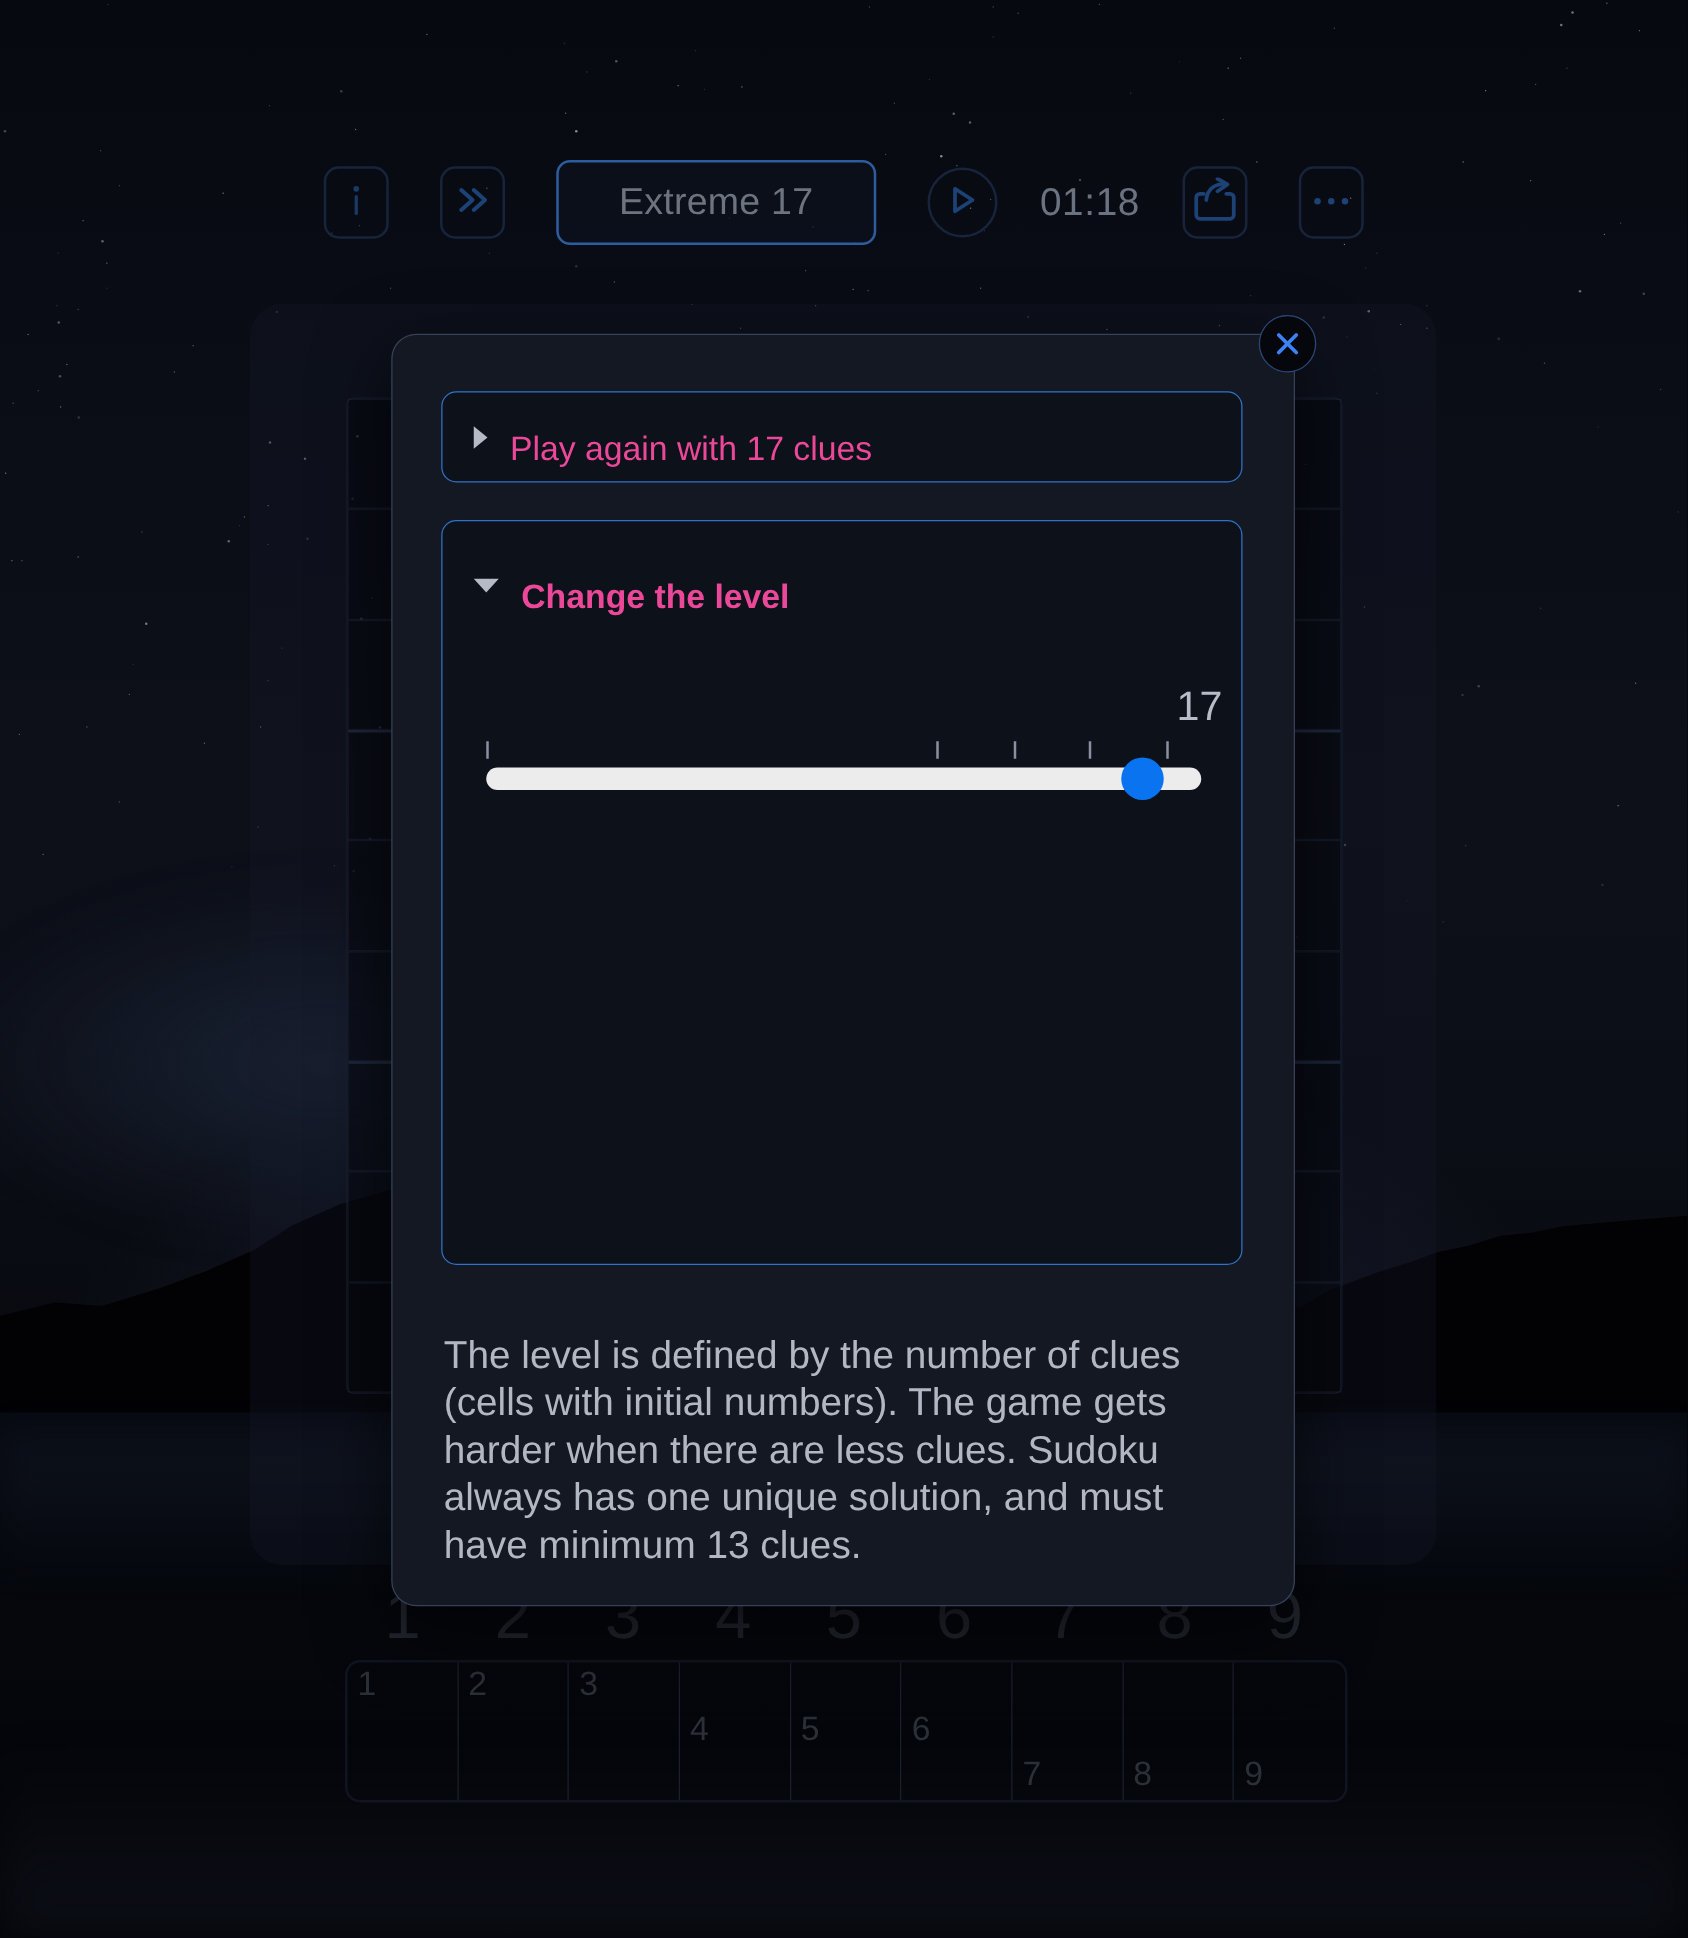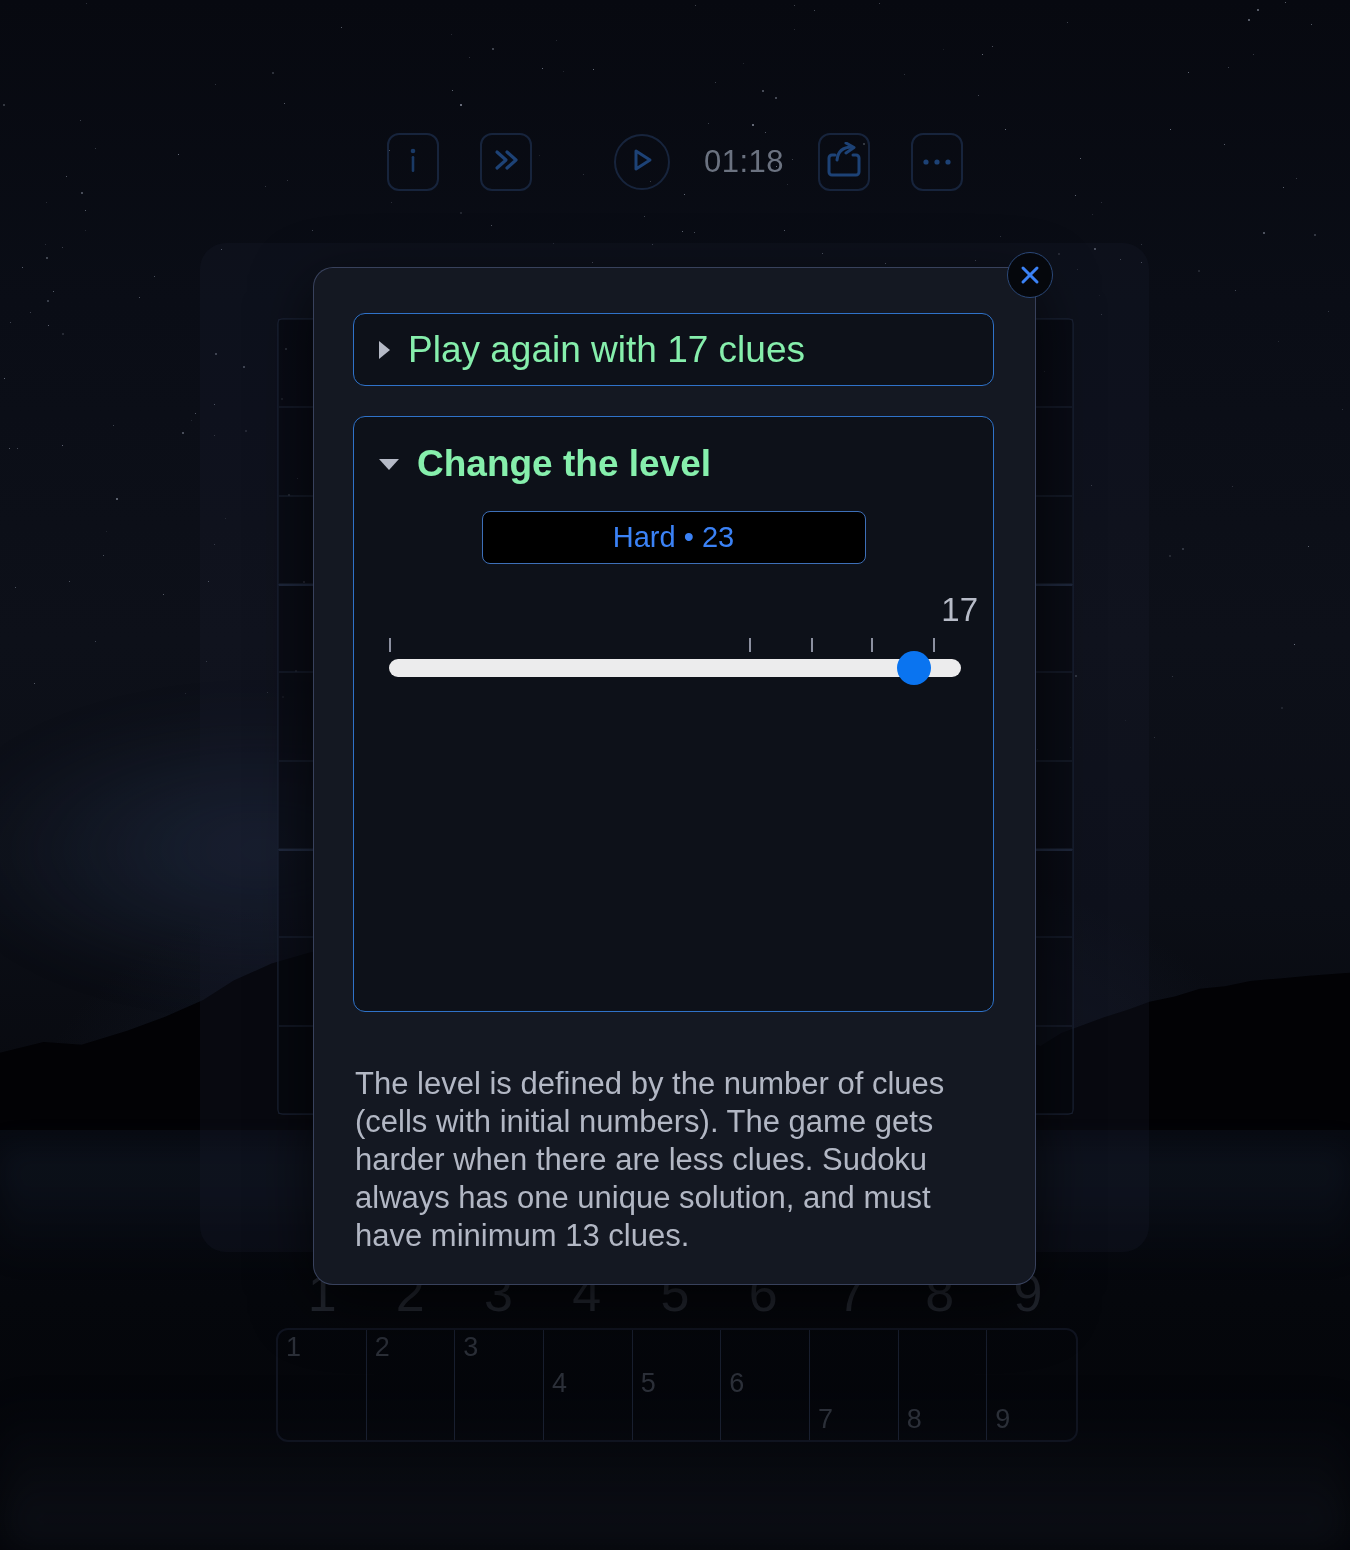--- a/index.html
+++ b/index.html
@@ -132,21 +132,21 @@
     background:#0d1119;
   }
   .panel-play{
     position:absolute;left:39px;top:45px;width:641px;height:73px;
     display:flex;align-items:center;padding-left:25px;box-sizing:border-box;
     cursor:pointer;
   }
   .tri{width:0;height:0;margin-right:18px;}
   .tri-right{border-top:9px solid transparent;border-bottom:9px solid transparent;border-left:11px solid #b5bac6;}
   .tri-down{border-left:10px solid transparent;border-right:10px solid transparent;border-top:11px solid #b5bac6;}
-  .panel-label{color:#86efac;font-size:37px;}
+  .panel-label{color:#ec4899;font-size:27px;margin-top:19px;}
 
   .panel-level{
     position:absolute;left:39px;top:148px;width:641px;height:596px;
     box-sizing:border-box;
   }
   .level-head{
     display:flex;align-items:center;padding:26px 0 0 25px;cursor:pointer;font-weight:bold;
   }
   .level-btns{margin-top:26px;display:flex;flex-direction:column;align-items:center;gap:13px;}
   .level-btn{
@@ -450,20 +450,23 @@
   <div class="tb-gap"></div>
   <div class="tb-btn">
     <span>
       <svg width="30" height="26" viewBox="0 0 30 26" fill="none" stroke="#1d4276" stroke-width="3.2" stroke-linecap="round" stroke-linejoin="round">
         <polyline points="6,5 15,13 6,21"></polyline>
         <polyline points="16,5 25,13 16,21"></polyline>
       </svg>
     </span>
   </div>
   <div class="tb-gap"></div>
+  <div class="tb-level">
+    <span>Extreme 17</span>
+  </div>
   <div class="tb-gap"></div>
   <div class="tb-circle">
     <span>
       <svg width="22" height="24" viewBox="0 0 22 24" fill="none" stroke="#1d4276" stroke-width="3" stroke-linejoin="round">
         <polygon points="5,3 19,12 5,21"></polygon>
       </svg>
     </span>
   </div>
   <div class="tb-gap" style="width:34px"></div>
   <div class="tb-timer">01:18</div>
@@ -630,23 +633,20 @@
     <div class="panel-label">Play again with 17 clues</div>
   </div>
 
   <div class="panel panel-level">
     <div class="level-head">
       <div class="tri tri-down"></div>
       <div class="panel-label">Change the level</div>
     </div>
 
     <div class="level-btns">
-      <div class="level-btn">
-        <span>Hard • 23</span>
-      </div>
     </div>
 
     <div class="slider-area">
       <div class="slider-value">17</div>
       <div class="ticks">
         <div class="tick" style="left:0px"></div>
         <div class="tick" style="left:360px"></div>
         <div class="tick" style="left:422px"></div>
         <div class="tick" style="left:482px"></div>
         <div class="tick" style="left:544px"></div>

